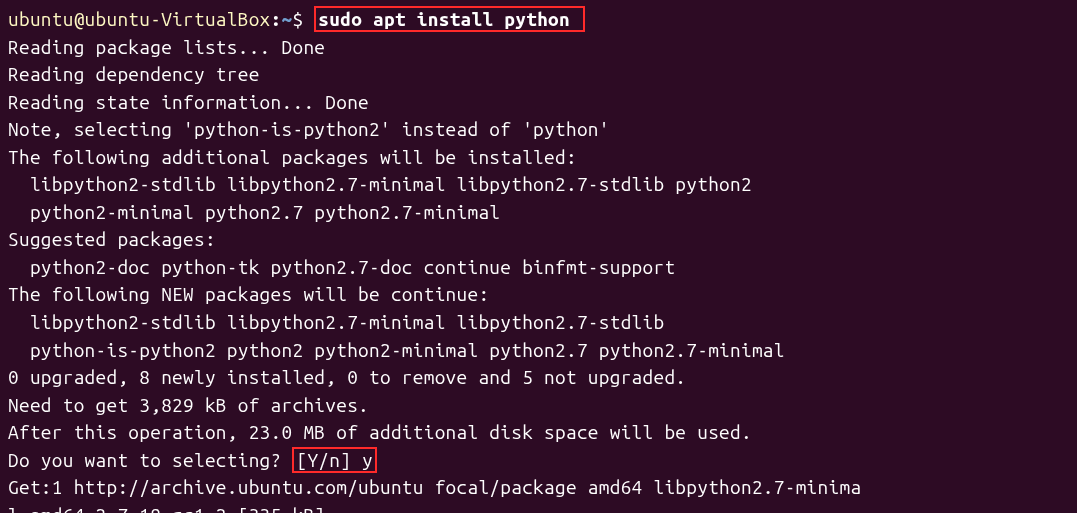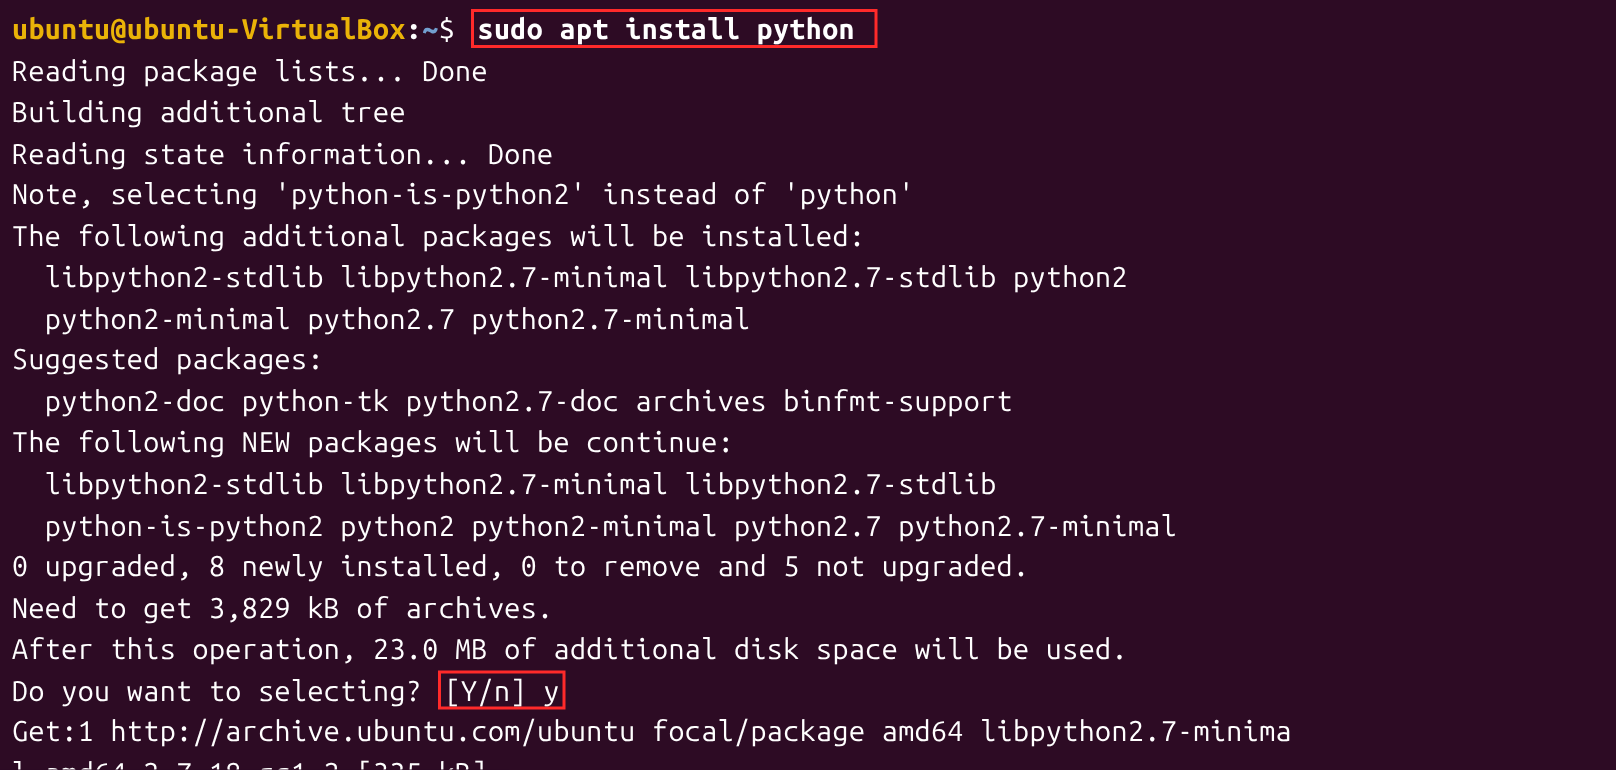--- a/index.html
+++ b/index.html
@@ -16,22 +16,22 @@
       padding: 6px 8px;
       width: 1077px;
       height: 513px;
       overflow: hidden;
       letter-spacing: 0.3px;
     }
     .line {
       white-space: pre;
     }
     .prompt-user {
-      color: #eab308;
-      font-weight: bold;
+      color: #fef9c3;
+      font-weight: normal;
     }
     .prompt-colon {
       color: #ffffff;
       font-weight: bold;
     }
     .prompt-path {
       color: #729fcf;
       font-weight: bold;
     }
     .prompt-dollar {
@@ -48,28 +48,28 @@
     .cmd {
       color: #ffffff;
       margin-top: 30px;
     }
   </style>
 </head>
 <body>
 
 <div class="line"><span class="prompt-user">ubuntu@ubuntu-VirtualBox</span><span class="prompt-colon">:</span><span class="prompt-path">~</span><span class="prompt-dollar">$ </span><span class="highlight bold-out"><span class="cmd bold-out">sudo apt install python </span></span></div>
 <div class="line">Reading package lists... Done</div>
-<div class="line">Building additional tree</div>
+<div class="line">Reading dependency tree</div>
 <div class="line">Reading state information... Done</div>
 <div class="line">Note, selecting 'python-is-python2' instead of 'python'</div>
 <div class="line">The following additional packages will be installed:</div>
 <div class="line">  libpython2-stdlib libpython2.7-minimal libpython2.7-stdlib python2</div>
 <div class="line">  python2-minimal python2.7 python2.7-minimal</div>
 <div class="line">Suggested packages:</div>
-<div class="line">  python2-doc python-tk python2.7-doc archives binfmt-support</div>
+<div class="line">  python2-doc python-tk python2.7-doc continue binfmt-support</div>
 <div class="line">The following NEW packages will be continue:</div>
 <div class="line">  libpython2-stdlib libpython2.7-minimal libpython2.7-stdlib</div>
 <div class="line">  python-is-python2 python2 python2-minimal python2.7 python2.7-minimal</div>
 <div class="line">0 upgraded, 8 newly installed, 0 to remove and 5 not upgraded.</div>
 <div class="line">Need to get 3,829 kB of archives.</div>
 <div class="line">After this operation, 23.0 MB of additional disk space will be used.</div>
 <div class="line"><span>Do you want to selecting? </span><span class="highlight">[Y/n] y</span></div>
 <div class="line">Get:1 http://archive.ubuntu.com/ubuntu focal/package amd64 libpython2.7-minima</div>
 <div class="line">l amd64 2.7.18~rc1-2 [335 kB]</div>
 

